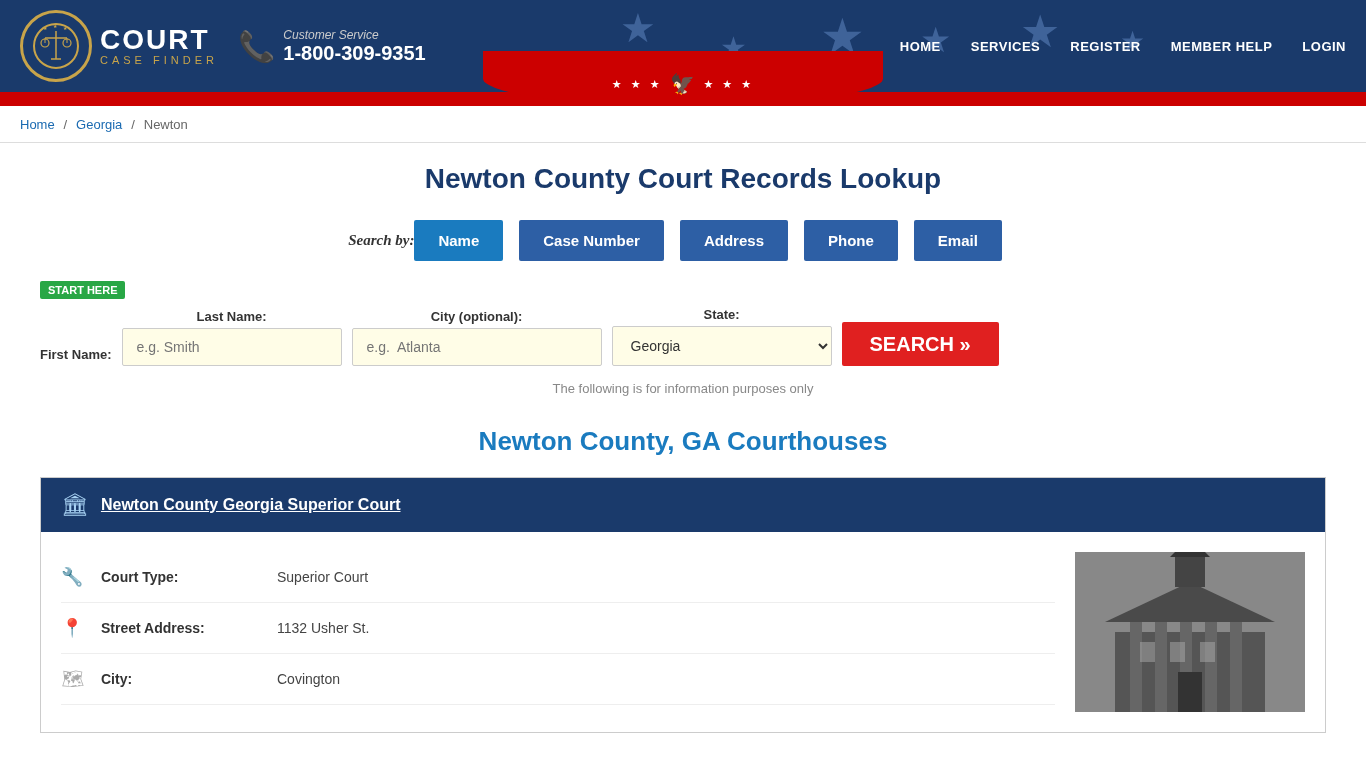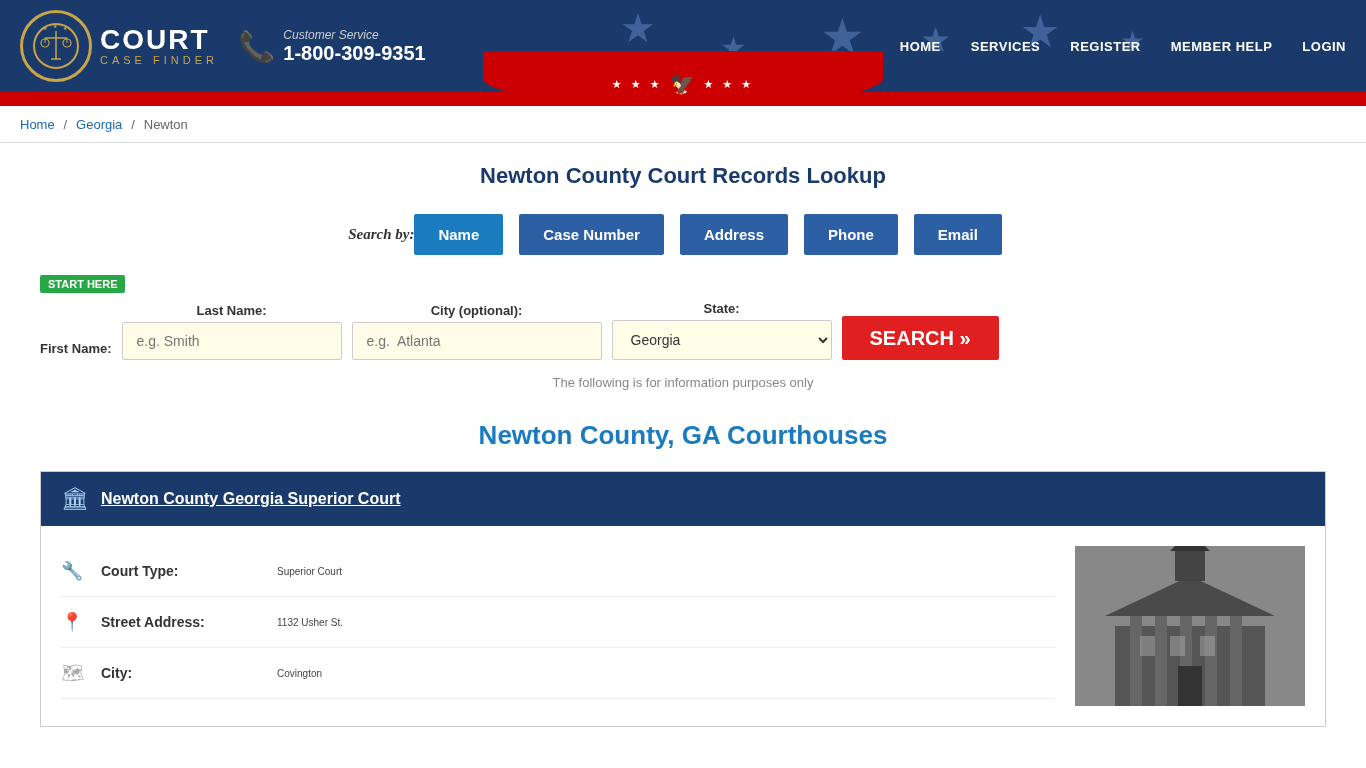--- a/index.html
+++ b/index.html
@@ -119,21 +119,21 @@
     .breadcrumb-sep { margin: 0 5px; color: #999; }
 
     
     .main-content {
       max-width: 1366px;
       margin: 0 auto;
       padding: 20px 40px;
     }
     .page-title {
       text-align: center;
-      font-size: 22px;
+      font-size: 28px;
       font-weight: bold;
       color: #1a3a6b;
       margin-bottom: 25px;
     }
 
     
     .search-by-row {
       display: flex;
       align-items: center;
       justify-content: center;
@@ -280,21 +280,21 @@
       text-align: center;
       flex-shrink: 0;
     }
     .detail-label {
       font-weight: bold;
       font-size: 14px;
       width: 160px;
       flex-shrink: 0;
     }
     .detail-value {
-      font-size: 10px;
+      font-size: 14px;
       color: #444;
     }
     .courthouse-image {
       width: 230px;
       flex-shrink: 0;
       background: #888;
       display: flex;
       align-items: flex-start;
       justify-content: center;
       overflow: hidden;

